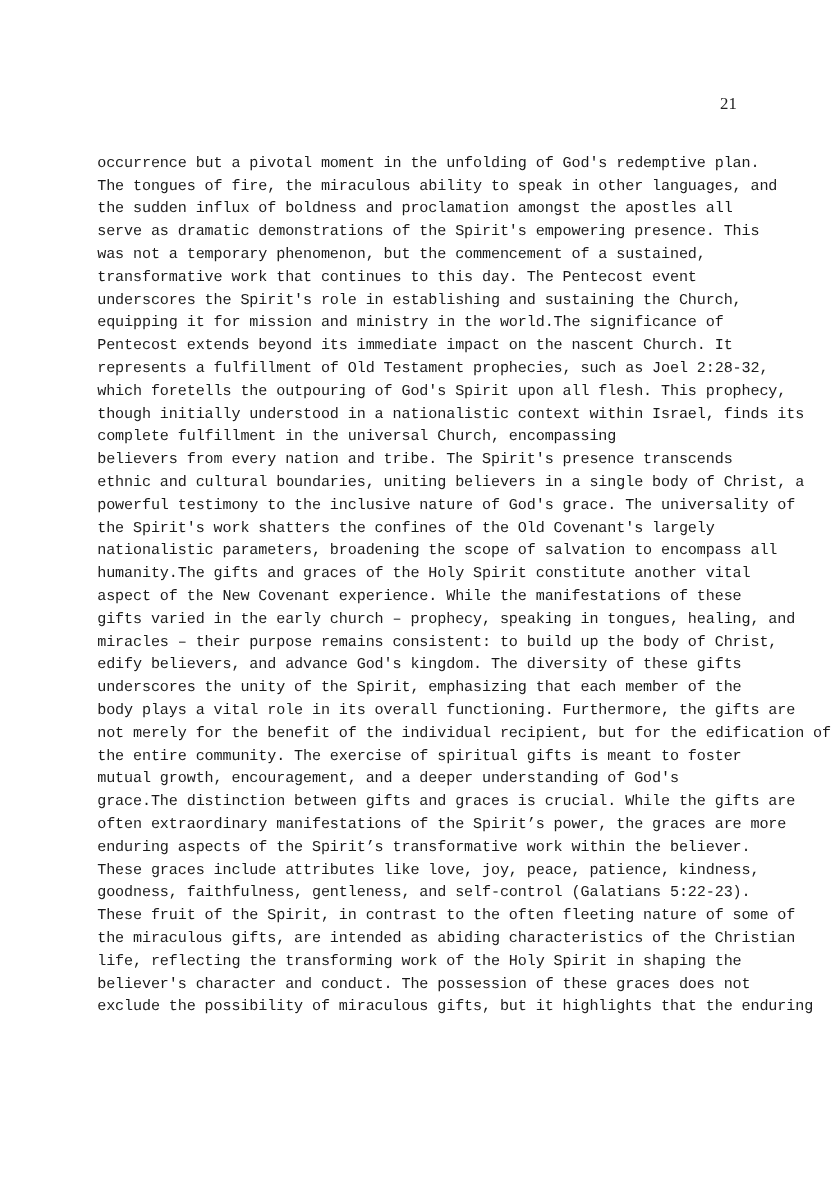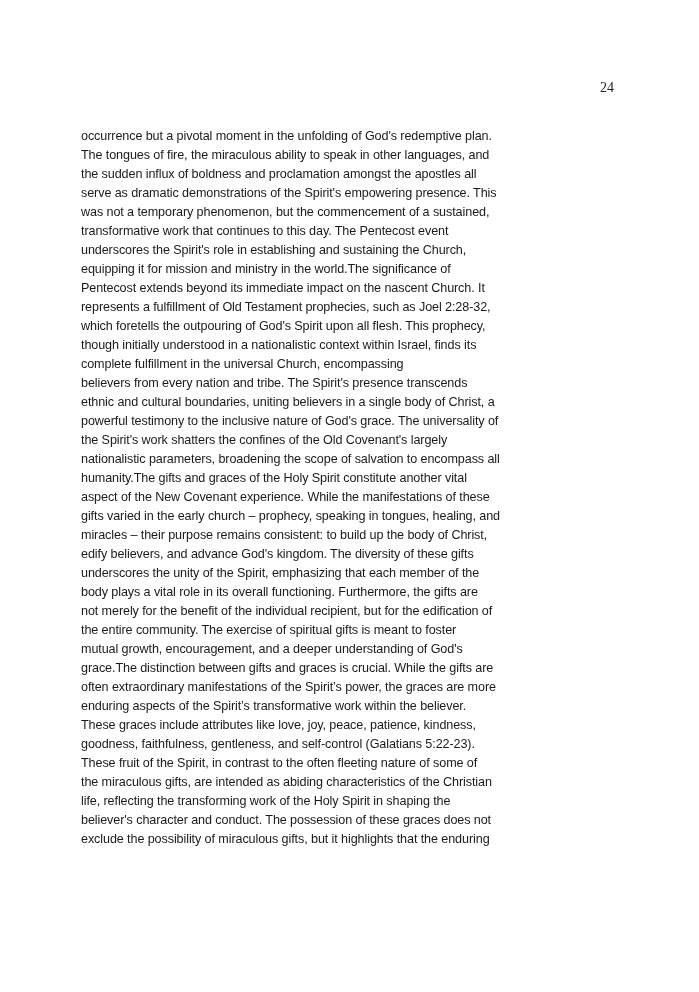--- a/index.html
+++ b/index.html
@@ -22,33 +22,33 @@
     font-family: "Liberation Serif", serif;
     font-size: 14px;
     color: #222222;
     line-height: 14px;
   }
   .body-text {
     position: absolute;
     top: 127px;
     left: 81px;
     width: 560px;
-    font-family: Liberation Sans, sans-serif;
+    font-family: Liberation Mono, monospace;
     font-size: 12.6px;
     line-height: 19px;
     color: #1a1a1a;
     letter-spacing: -0.1px;
     white-space: pre;
   }
 </style>
 </head>
 <body>
 
 <div class="page">
-  <div class="page-number">24</div>
+  <div class="page-number">21</div>
   <div class="body-text">occurrence but a pivotal moment in the unfolding of God's redemptive plan.
 The tongues of fire, the miraculous ability to speak in other languages, and
 the sudden influx of boldness and proclamation amongst the apostles all
 serve as dramatic demonstrations of the Spirit's empowering presence. This
 was not a temporary phenomenon, but the commencement of a sustained,
 transformative work that continues to this day. The Pentecost event
 underscores the Spirit's role in establishing and sustaining the Church,
 equipping it for mission and ministry in the world.The significance of
 Pentecost extends beyond its immediate impact on the nascent Church. It
 represents a fulfillment of Old Testament prophecies, such as Joel 2:28-32,

